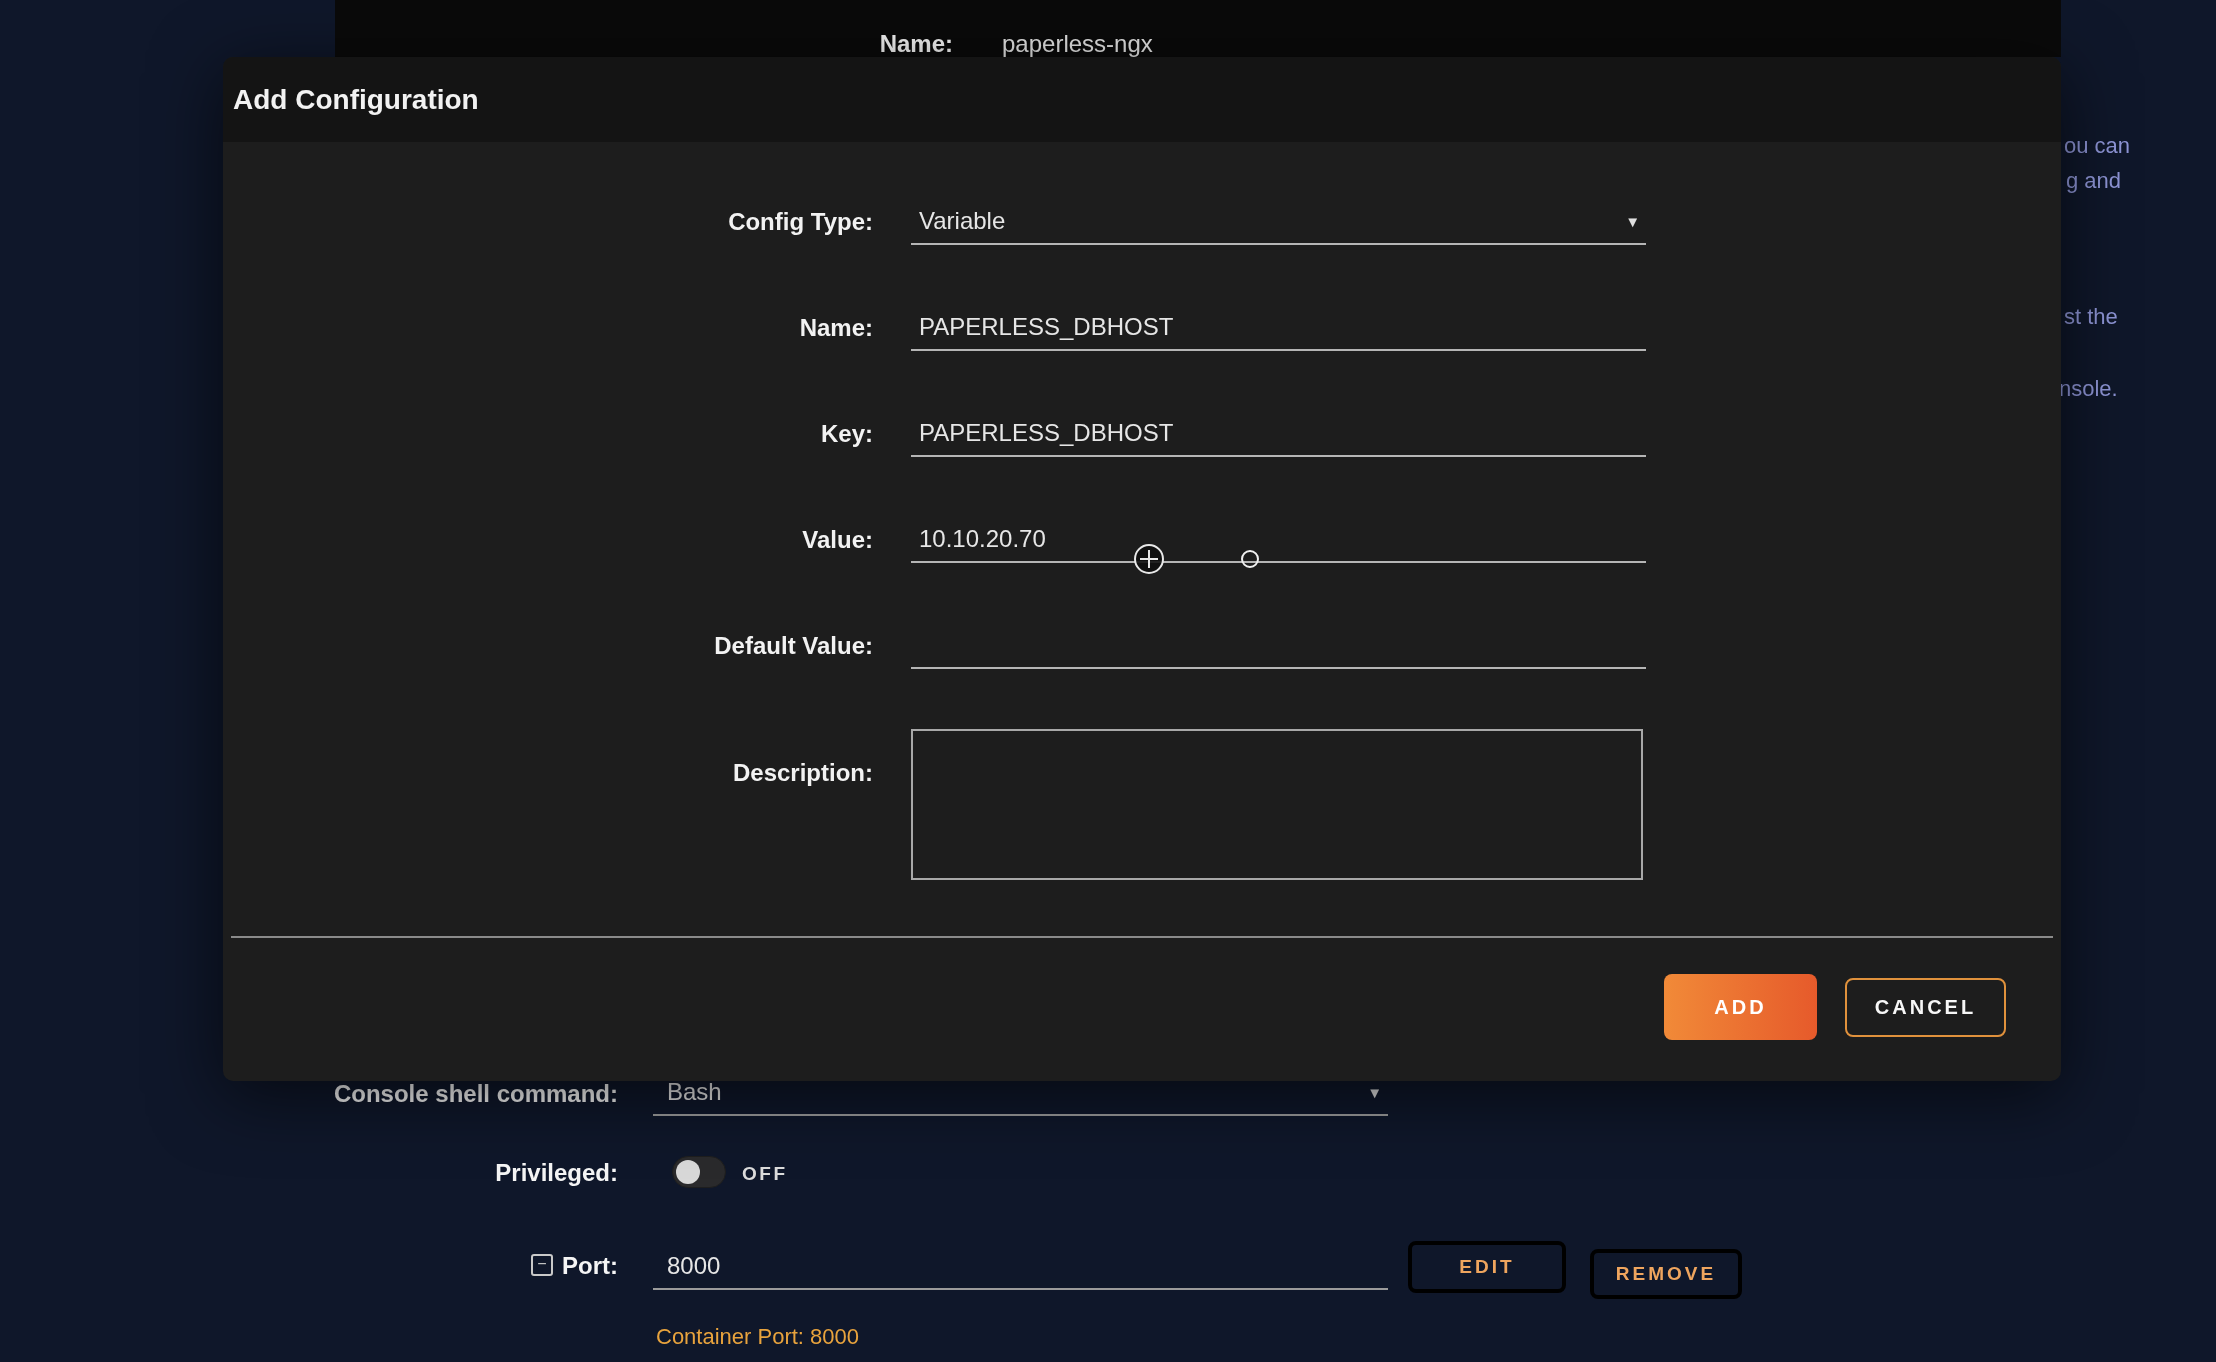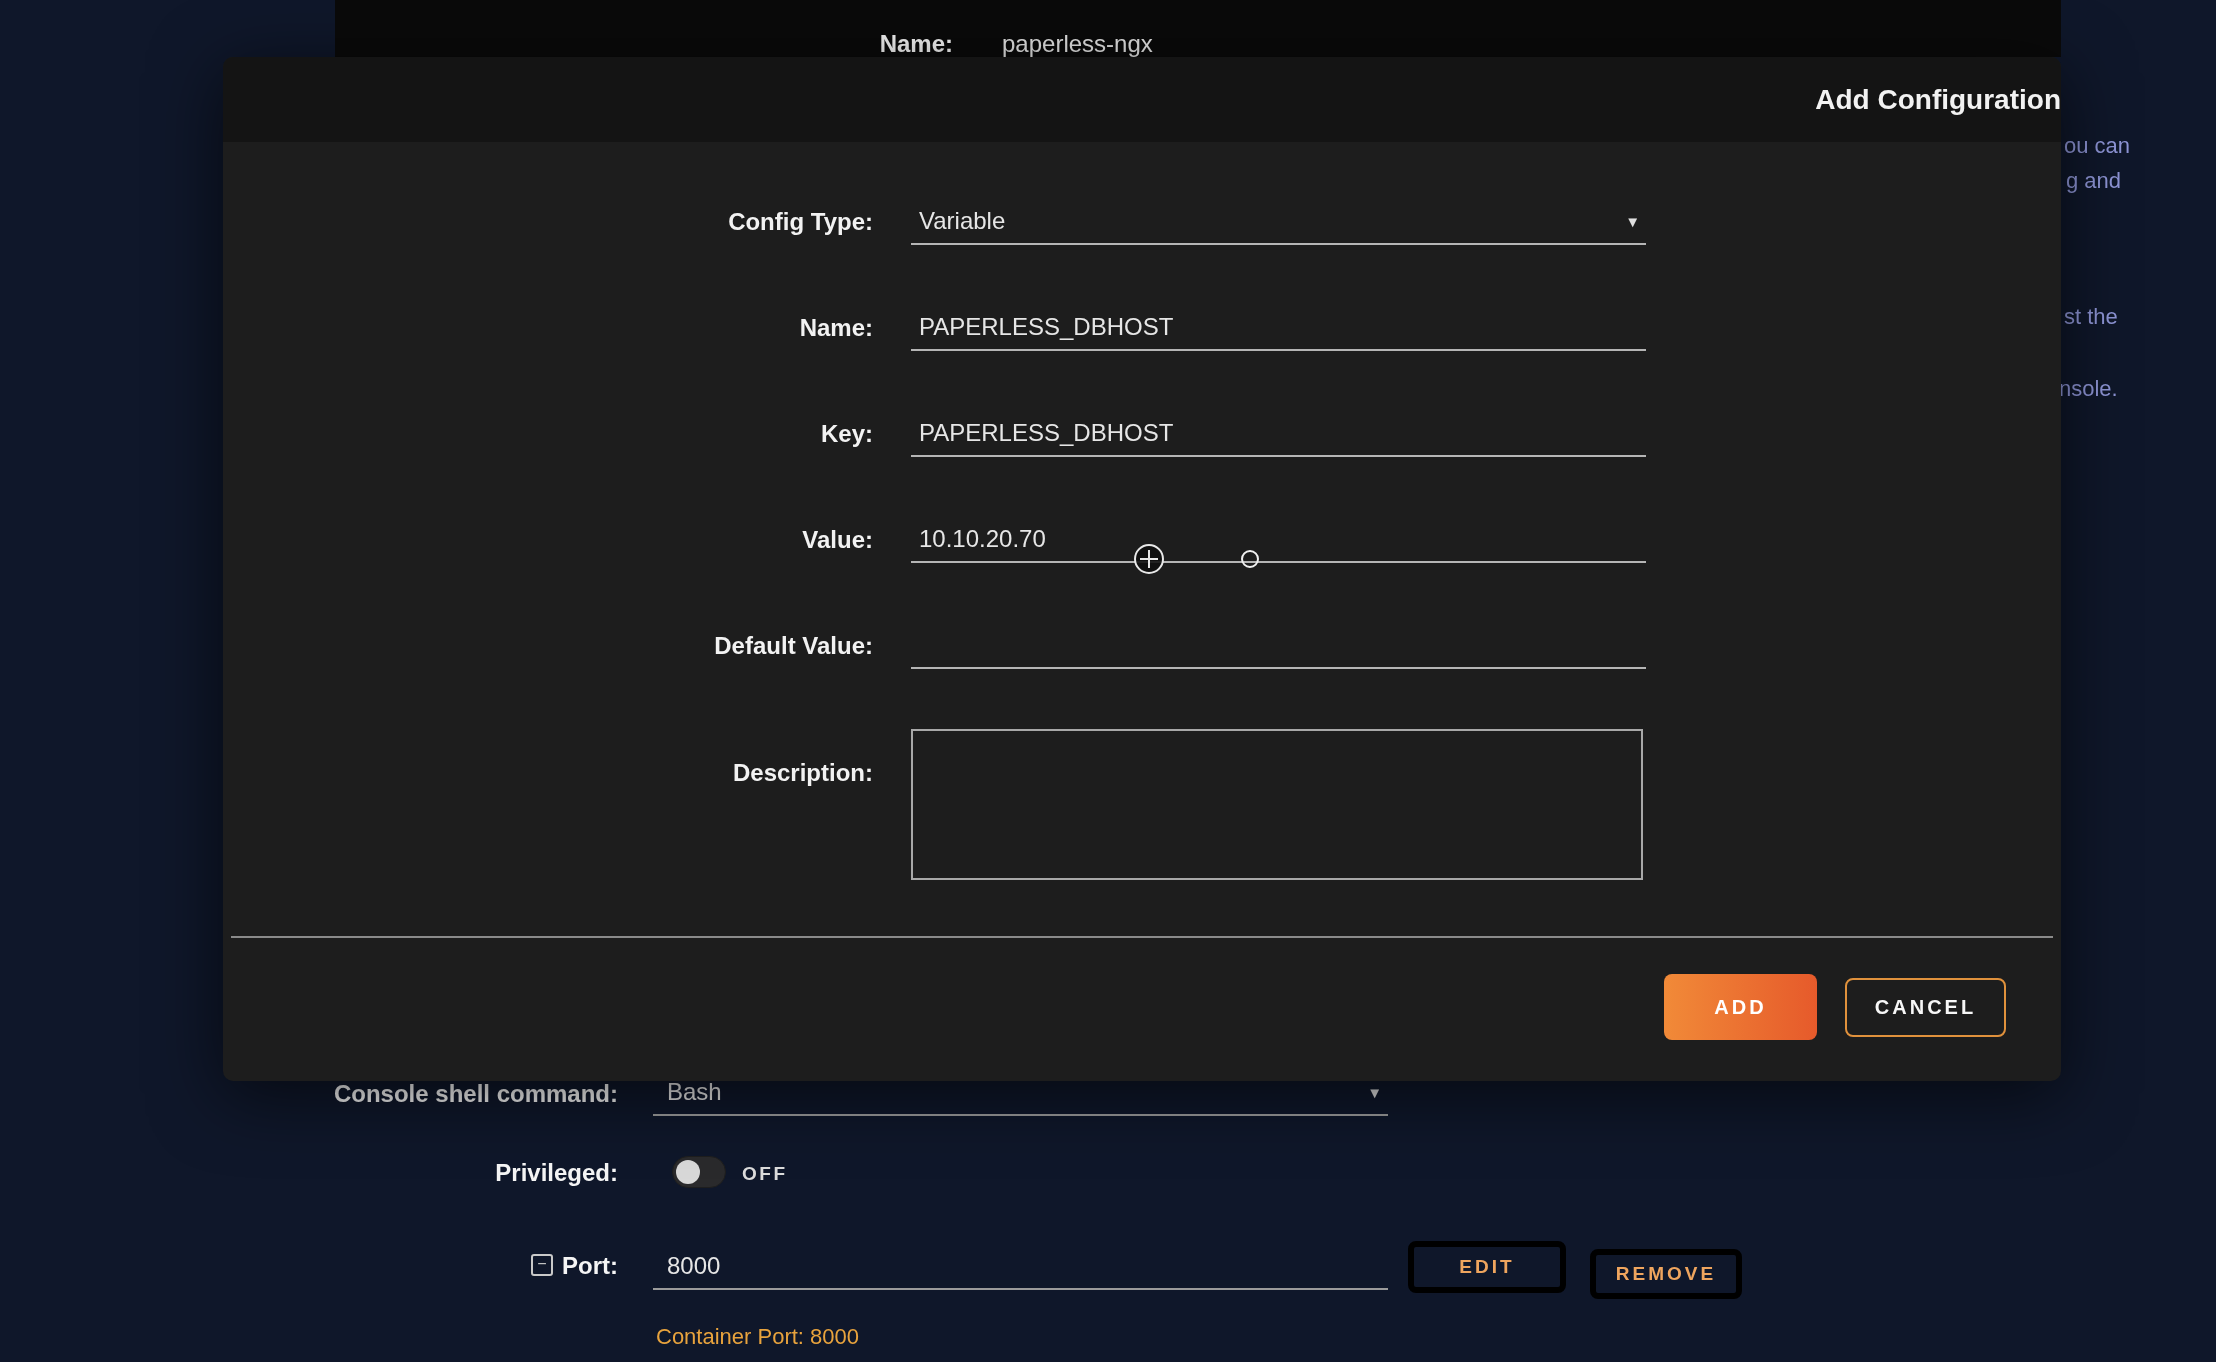--- a/index.html
+++ b/index.html
@@ -20,30 +20,30 @@
           background:#2a2a2c;border:1px solid #1e1e1e;}
   .toggle .knob{position:absolute;left:3px;top:3px;width:24px;height:24px;border-radius:50%;
           background:#d8d8d8;}
   .toggle-text{position:absolute;left:742px;top:1163px;color:#dcdcdc;font-size:19px;
           letter-spacing:2.5px;font-weight:bold;}
 
   .minus-box{position:absolute;left:531px;top:1254px;width:18px;height:18px;border:2px solid #c9c9c9;
           border-radius:3px;color:#c9c9c9;font-size:16px;line-height:16px;text-align:center;}
 
   .btn-outline{position:absolute;box-sizing:border-box;background:transparent;
-          border:6px solid #000000;border-radius:8px;color:#efa55e;font-weight:bold;
+          border:4px solid #000000;border-radius:8px;color:#efa55e;font-weight:bold;
           font-size:19px;letter-spacing:3px;display:flex;align-items:center;justify-content:center;
           font-family:"Liberation Sans",sans-serif;cursor:pointer;}
   .note{position:absolute;left:656px;top:1324px;color:#e8a33d;font-size:22px;}
 
   
   .modal{position:absolute;left:223px;top:57px;width:1838px;height:1024px;background:#1d1d1d;
          border-radius:10px;box-shadow:0 14px 70px rgba(0,0,0,.6);z-index:5;}
   .modal-header{height:85px;background:#141414;border-radius:10px 10px 0 0;
-         display:flex;align-items:center;justify-content:flex-end;padding-left:10px;}
+         display:flex;align-items:center;justify-content:flex-start;padding-left:10px;}
   .modal-title{color:#f2f2f2;font-size:28px;font-weight:bold;}
   .modal-body{padding-top:57px;}
   .field-row{display:flex;height:46px;margin-bottom:60px;}
   .field-row.desc{height:auto;margin-bottom:0;}
   .field-label{width:650px;text-align:right;color:#f2f2f2;font-weight:bold;font-size:24px;
          line-height:46px;flex:none;}
   .field-input{margin-left:38px;width:735px;border-bottom:2px solid #b5b5b5;position:relative;flex:none;}
   .field-input input{background:transparent;border:none;outline:none;color:#e6e6e6;font-size:24px;
          width:100%;height:100%;padding:0 8px;box-sizing:border-box;
          font-family:"Liberation Sans",sans-serif;}

